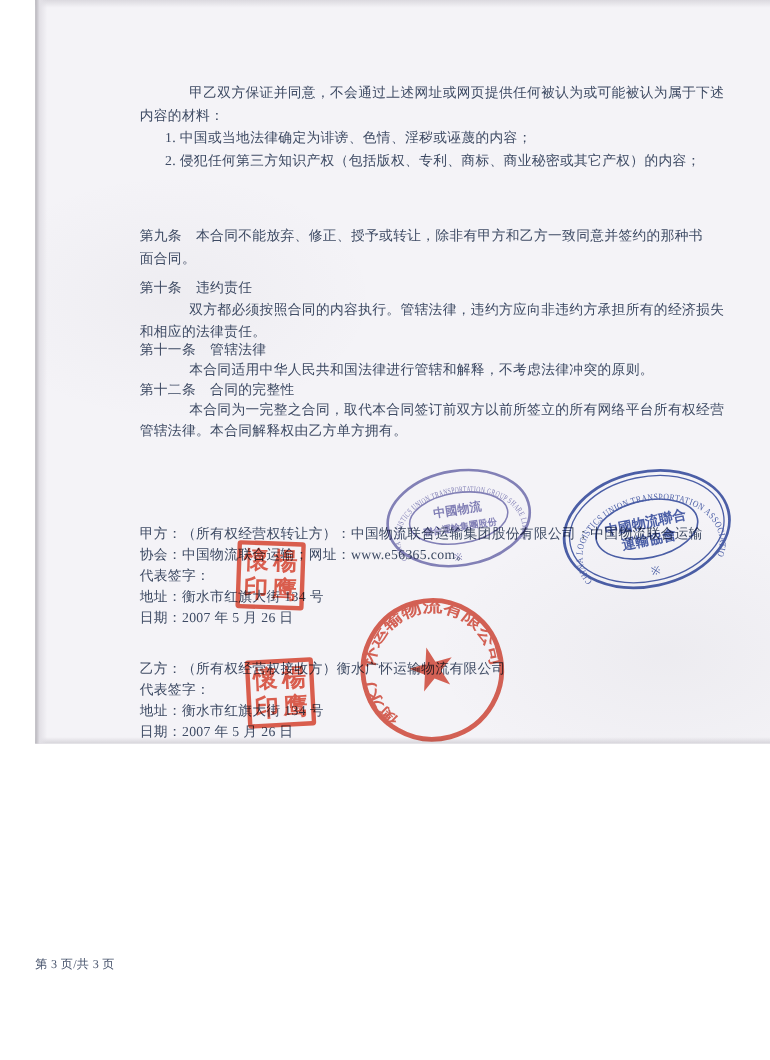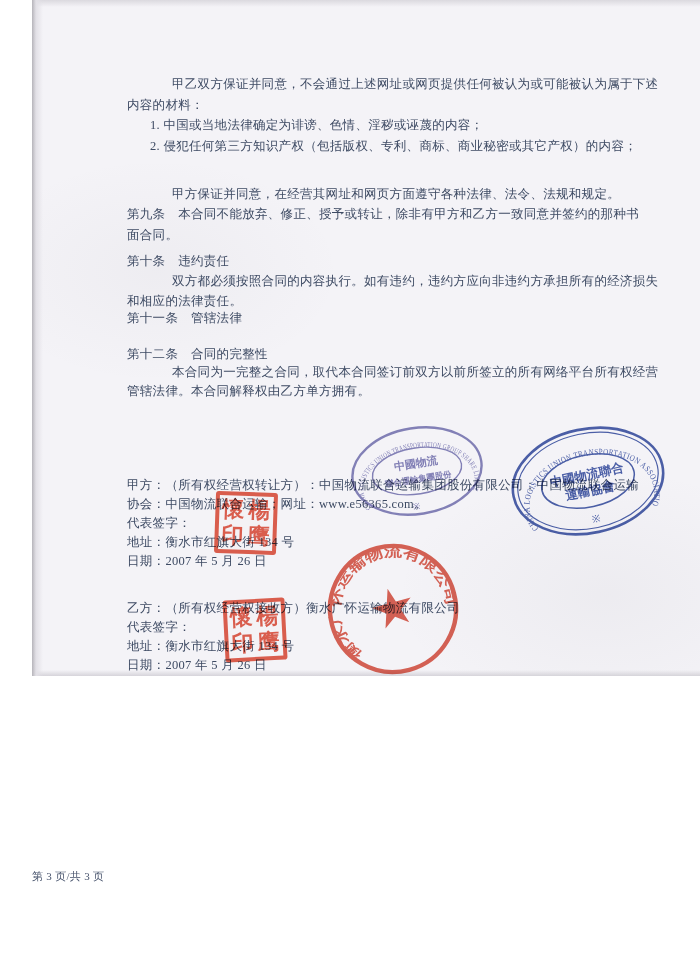--- a/index.html
+++ b/index.html
@@ -42,28 +42,28 @@
 </head>
 <body>
 
 <div class="page">
 
   <div class="ln" style="top:76px;left:140px">甲乙双方保证并同意，不会通过上述网址或网页提供任何被认为或可能被认为属于下述</div>
   <div class="ln" style="top:97px;left:95px">内容的材料：</div>
   <div class="ln" style="top:117px;left:118px">1. 中国或当地法律确定为诽谤、色情、淫秽或诬蔑的内容；</div>
   <div class="ln" style="top:138px;left:118px">2. 侵犯任何第三方知识产权（包括版权、专利、商标、商业秘密或其它产权）的内容；</div>
 
-  <div class="ln" style="top:186px;left:140px">甲方保证并同意，在经营其网址和网页方面遵守各种法律、法令、法规和规定。</div>
   <div class="ln" style="top:206px;left:95px">第九条　本合同不能放弃、修正、授予或转让，除非有甲方和乙方一致同意并签约的那种书</div>
   <div class="ln" style="top:227px;left:95px">面合同。</div>
 
   <div class="ln" style="top:253px;left:95px">第十条　违约责任</div>
-  <div class="ln" style="top:273px;left:140px">双方都必须按照合同的内容执行。如有违约，违约方应向非违约方承担所有的经济损失</div>
+  <div class="ln" style="top:273px;left:140px">双方都必须按照合同的内容执行。管辖法律，违约方应向非违约方承担所有的经济损失</div>
   <div class="ln" style="top:293px;left:95px">和相应的法律责任。</div>
   <div class="ln" style="top:310px;left:95px">第十一条　管辖法律</div>
+  <div class="ln" style="top:328px;left:140px">本合同适用中华人民共和国法律进行管辖和解释，不考虑法律冲突的原则。</div>
   <div class="ln" style="top:346px;left:95px">第十二条　合同的完整性</div>
   <div class="ln" style="top:364px;left:140px">本合同为一完整之合同，取代本合同签订前双方以前所签立的所有网络平台所有权经营</div>
   <div class="ln" style="top:383px;left:95px">管辖法律。本合同解释权由乙方单方拥有。</div>
 
   <div class="ln" style="top:477px;left:95px">甲方：（所有权经营权转让方）：中国物流联合运输集团股份有限公司；中国物流联合运输</div>
   <div class="ln" style="top:496px;left:95px">协会：中国物流联合运输；网址：www.e56365.com。</div>
   <div class="ln" style="top:515px;left:95px">代表签字：</div>
   <div class="ln" style="top:534px;left:95px">地址：衡水市红旗大街 134 号</div>
   <div class="ln" style="top:553px;left:95px">日期：2007 年 5 月 26 日</div>
 

